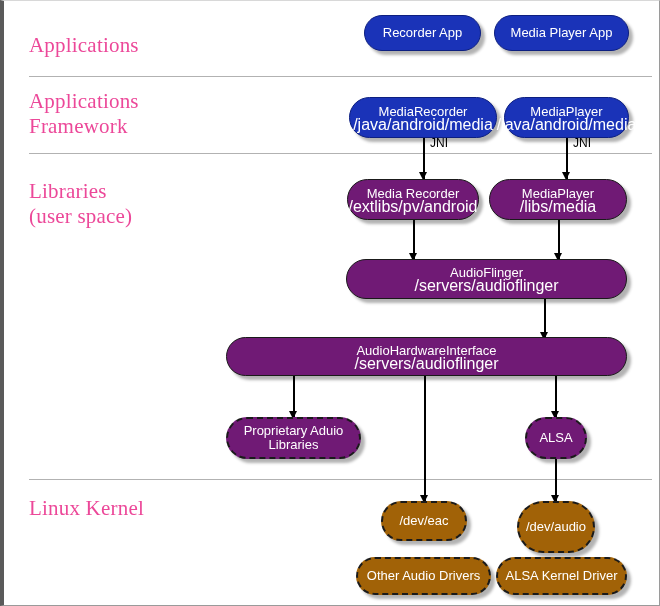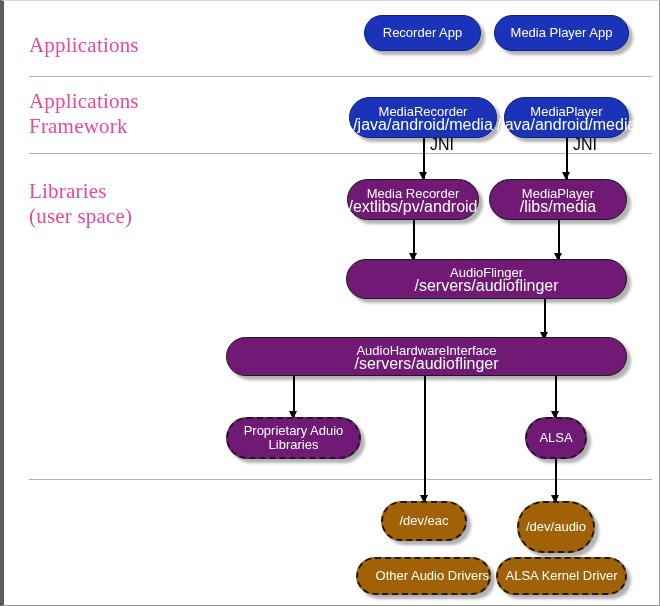--- a/index.html
+++ b/index.html
@@ -88,40 +88,41 @@
     position: absolute;
     width: 0;
     height: 0;
     border-left: 4.5px solid transparent;
     border-right: 4.5px solid transparent;
     border-top: 8px solid #000000;
     z-index: 2;
   }
   .edge-label {
     position: absolute;
-    font-size: 16px;
+    font-size: 12px;
     color: #000000;
     z-index: 4;
     white-space: nowrap;
   }
 </style>
 </head>
 <body>
 
 <div id="diagram">
 
   <div class="divider" style="top:75px;"></div>
   <div class="divider" style="top:152px;"></div>
   <div class="divider" style="top:478px;"></div>
 
   <div class="layer-label" style="left:25px; top:32px;">Applications</div>
   <div class="layer-label" style="left:25px; top:88px;">Applications
 Framework</div>
   <div class="layer-label" style="left:25px; top:178px;"> Libraries
 (user space)</div>
+  <div class="layer-label" style="left:25px; top:495px;">Linux Kernel</div>
 
   <div class="conn" style="left:419px; top:136px; height:42px;"></div>
   <div class="arrowhead" style="left:415px; top:171px;"></div>
   <div class="edge-label" style="left:426px; top:135px;">JNI</div>
 
   <div class="conn" style="left:562px; top:136px; height:42px;"></div>
   <div class="arrowhead" style="left:558px; top:171px;"></div>
   <div class="edge-label" style="left:569px; top:135px;">JNI</div>
 
   <div class="conn" style="left:409px; top:219px; height:40px;"></div>
@@ -193,21 +194,21 @@
   </div>
 
   <div class="node red" style="left:377px; top:500px; width:86px; height:40px;">
     <span class="title">/dev/eac</span>
   </div>
 
   <div class="node red" style="left:513px; top:500px; width:78px; height:52px;">
     <span class="title">/dev/audio</span>
   </div>
 
-  <div class="node red" style="left:352px; top:556px; width:135px; height:38px;align-items:flex-end;">
+  <div class="node red" style="left:352px; top:556px; width:135px; height:38px;">
     <span class="title">Other Audio Drivers</span>
   </div>
 
   <div class="node red" style="left:492px; top:556px; width:131px; height:38px;">
     <span class="title">ALSA Kernel Driver</span>
   </div>
 
 </div>
 
 </body></html>

